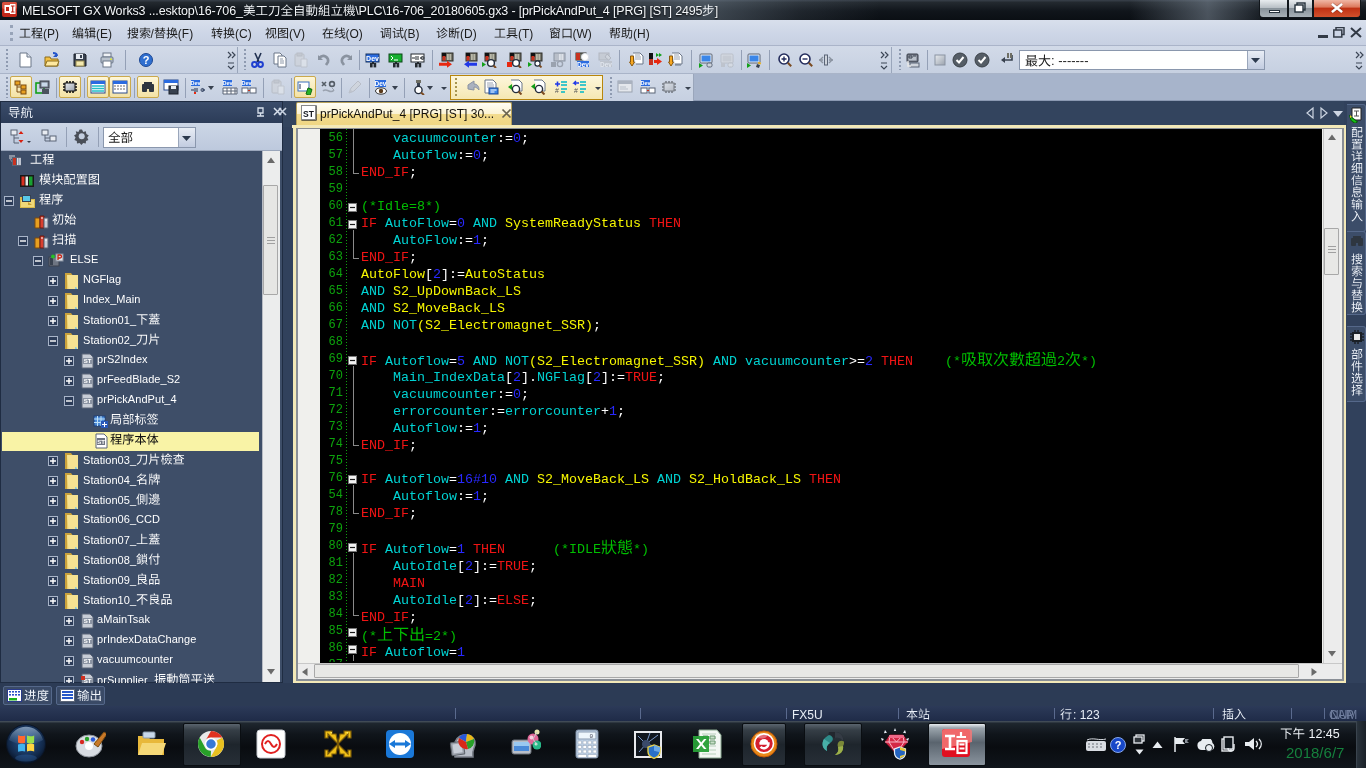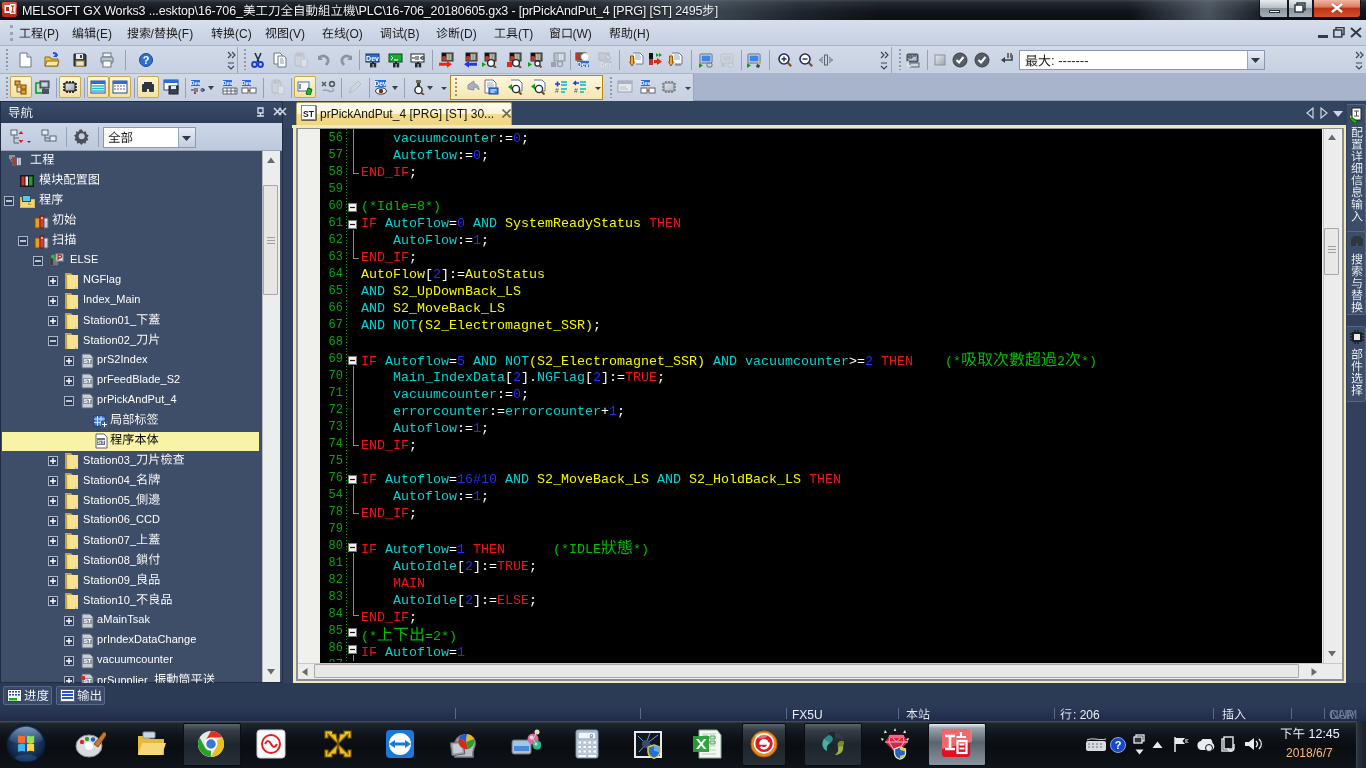--- a/index.html
+++ b/index.html
@@ -1305,21 +1305,21 @@
 <div style="position:absolute;left:1291px;top:708px;width:1px;height:11px;background:#5a6a8e"></div>
 <div style="position:absolute;left:1324px;top:708px;width:1px;height:11px;background:#5a6a8e"></div>
 <div style="position:absolute;left:792px;top:708px;font-size:12px;line-height:14px;color:#e8eef6;white-space:pre;">FX5U</div>
 <svg style="position:absolute;left:906.0px;top:708.0px;" width="24.0" height="12.0" viewBox="0 0 200 100" fill="#e8eef6">
     <use href="#g672C" x="0"></use>
     <use href="#g7AD9" x="100"></use>
   </svg>
 <svg style="position:absolute;left:1060.0px;top:708.0px;" width="12.0" height="12.0" viewBox="0 0 100 100" fill="#e8eef6">
     <use href="#g884C" x="0"></use>
   </svg>
-<div style="position:absolute;left:1073px;top:708px;font-size:12px;line-height:14px;color:#e8eef6;white-space:pre;">: 206</div>
+<div style="position:absolute;left:1073px;top:708px;font-size:12px;line-height:14px;color:#e8eef6;white-space:pre;">: 123</div>
 <svg style="position:absolute;left:1222.0px;top:708.0px;" width="24.0" height="12.0" viewBox="0 0 200 100" fill="#e8eef6">
     <use href="#g63D2" x="0"></use>
     <use href="#g5165" x="100"></use>
   </svg>
 <div style="position:absolute;left:1297px;top:708px;font-size:12px;line-height:14px;color:#707e9e;white-space:pre;margin-left:32px;">CAP</div>
 <div style="position:absolute;left:1330px;top:708px;font-size:12px;line-height:14px;color:#707e9e;white-space:pre;">NUM</div>
 <div style="position:absolute;left:0px;top:721px;width:1366px;height:47px;background:linear-gradient(180deg,#4a5560 0%,#1e262e 5%,#10151b 28%,#090c10 55%,#10151b 100%)"></div>
 <svg style="position:absolute;left:4px;top:722px;" width="44" height="44" viewBox="0 0 44 44">
     <defs>
       <radialGradient id="orb" cx="0.5" cy="0.42" r="0.62">
@@ -1527,13 +1527,13 @@
     <path d="M14 8v4a3 3 0 01-6 0" fill="none" stroke="#e8ecf0" stroke-width="1.4"></path>
   </svg>
 <svg style="position:absolute;left:1243px;top:736px;" width="20" height="16" viewBox="0 0 20 16">
     <path d="M2 6h4l5-4v12l-5-4H2z" fill="#e8ecf0"></path>
     <path d="M13 5c2 2 2 4 0 6M16 3c3 3 3 7 0 10" stroke="#e8ecf0" fill="none" stroke-width="1.4"></path>
   </svg>
 <div style="position:absolute;left:1280px;top:727px;font-size:12.5px;line-height:14.5px;color:#f0f4f8;white-space:pre;"><svg width="25.0" height="12.5" viewBox="0 0 200 100" fill="#f0f4f8" style="vertical-align:-1.50px">
       <use href="#g4E0B" x="0"></use>
       <use href="#g5348" x="100"></use>
     </svg> 12:45</div>
-<div style="position:absolute;left:1286px;top:746px;font-size:12px;line-height:14.5px;color:#fdba74;white-space:pre;">2018/6/7</div>
+<div style="position:absolute;left:1286px;top:746px;font-size:15px;line-height:14.5px;color:#15803d;white-space:pre;">2018/6/7</div>
 <div style="position:absolute;left:1356px;top:721px;width:10px;height:47px;background:linear-gradient(90deg,#2a333c,#1a2128);border-left:1px solid #3a444e"></div>
 </body></html>

